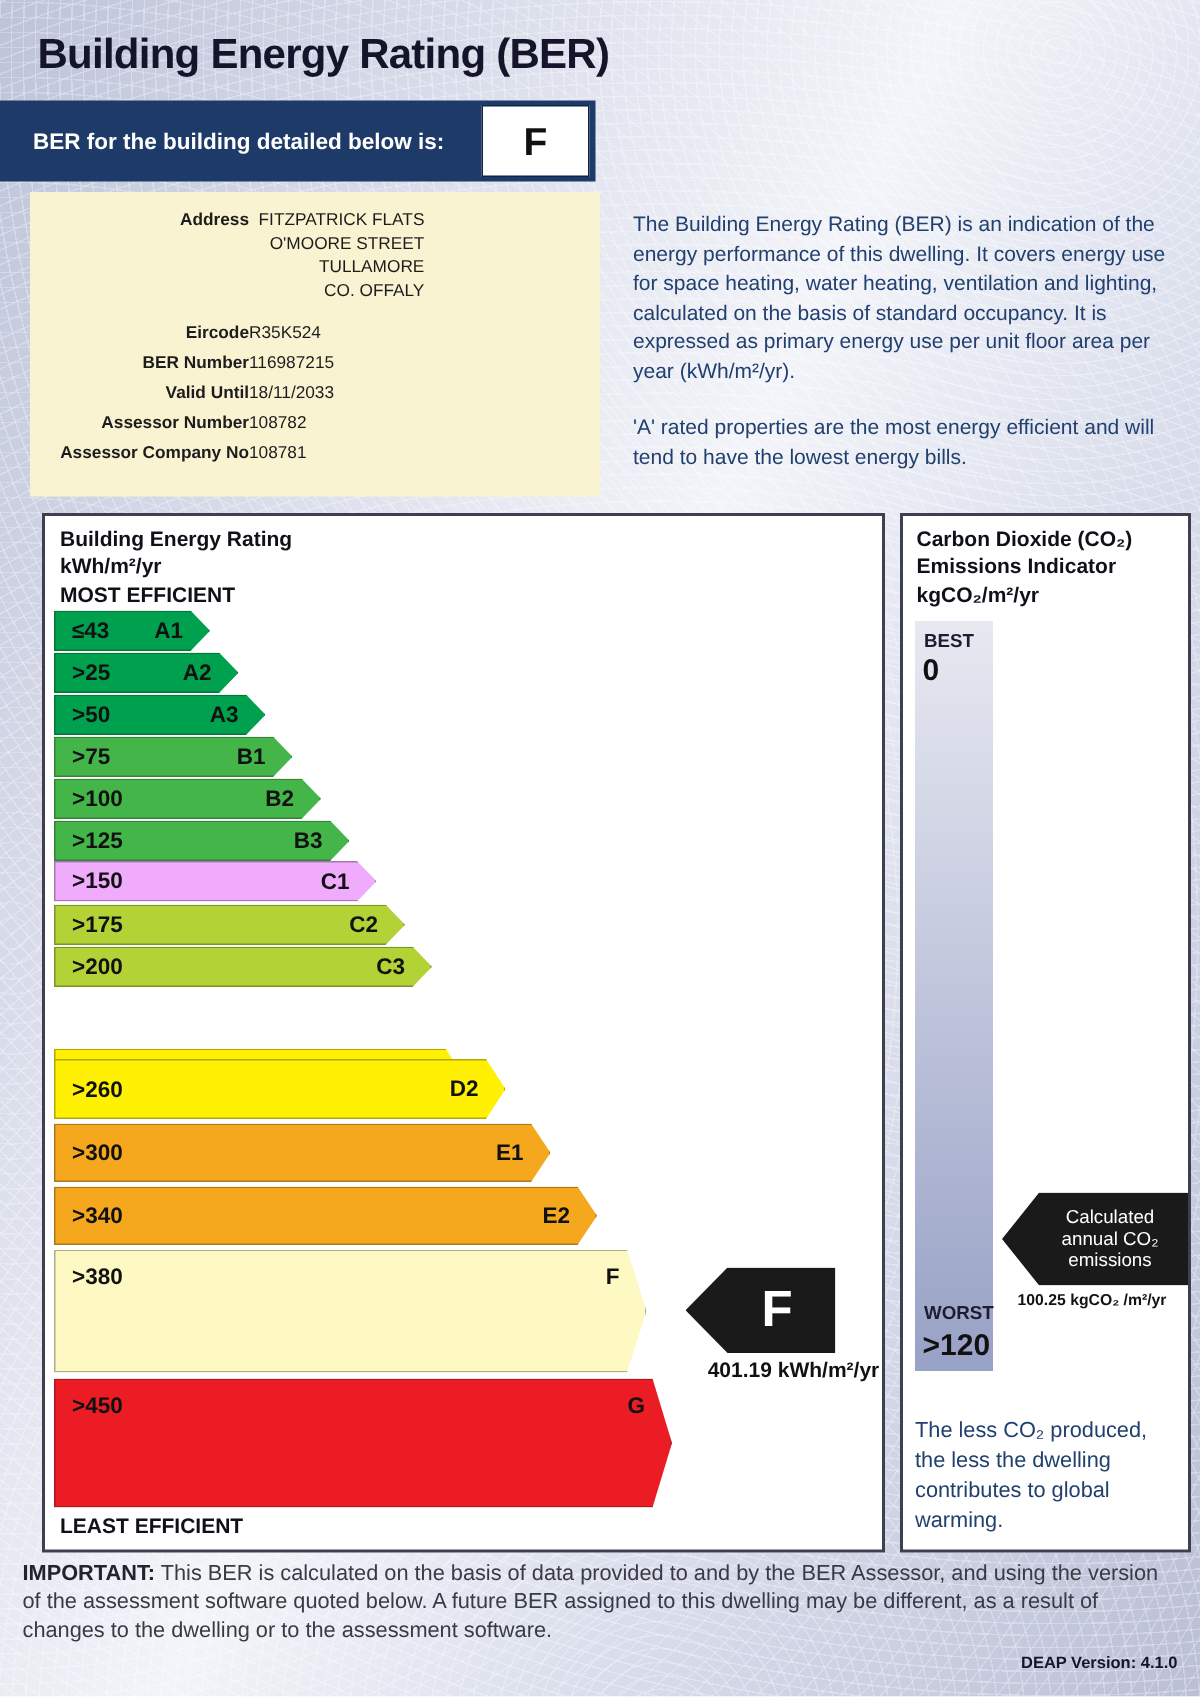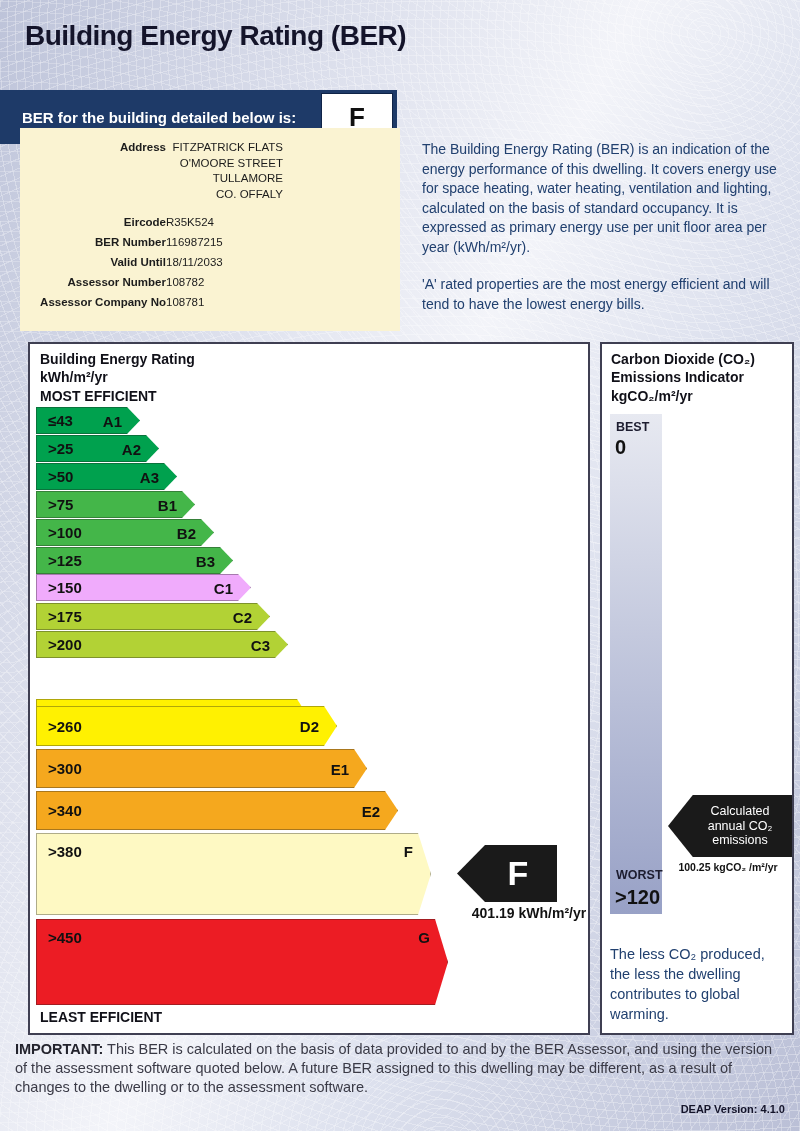--- a/index.html
+++ b/index.html
@@ -11,21 +11,21 @@
   #page::before{
     content:"";position:absolute;inset:0;pointer-events:none;opacity:.55;
     background:
       repeating-radial-gradient(circle at 88% 3%, rgba(255,255,255,.55) 0 1px, rgba(255,255,255,0) 1px 8px),
       repeating-radial-gradient(circle at 1% 55%, rgba(255,255,255,.45) 0 1px, rgba(255,255,255,0) 1px 10px),
       repeating-radial-gradient(circle at 55% 102%, rgba(255,255,255,.5) 0 1px, rgba(255,255,255,0) 1px 9px);
   }
   .abs{position:absolute;}
   
   .page-title{left:25px;top:20px;font-size:28px;font-weight:bold;color:#14142a;letter-spacing:-.5px;}
-  .banner{left:0;top:67px;width:397px;height:54px;background:#1e3a68;display:flex;align-items:center;margin-top:23px;}
+  .banner{left:0;top:67px;width:397px;height:54px;background:#1e3a68;display:flex;align-items:center;}
   .banner-label{color:#fff;font-size:15px;font-weight:600;padding-left:22px;}
   .rating-box{position:absolute;top:3px;bottom:3px;right:4px;width:70px;background:#fff;
     border:1px solid #0f2347;display:flex;align-items:center;justify-content:center;
     font-size:26px;font-weight:bold;color:#111;}
   
   .details-box{left:20px;top:128px;width:380px;height:203px;background:#faf3d2;
     padding:12px 0 0 18px;box-sizing:border-box;font-size:11.5px;line-height:14px;color:#1c1c1c;}
   .drow{display:flex;margin-bottom:6px;text-align:right;}
   .drow.addr{margin-bottom:13px;}
   .dlabel{width:128px;flex:none;font-weight:bold;}

